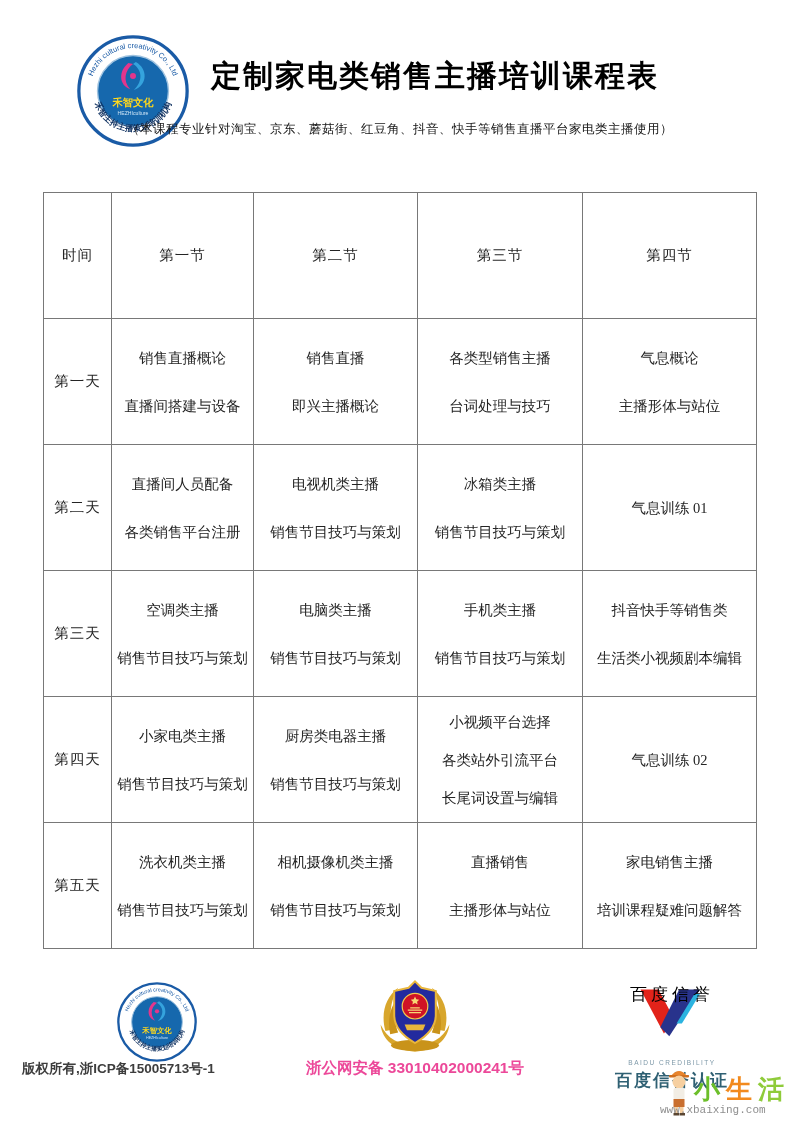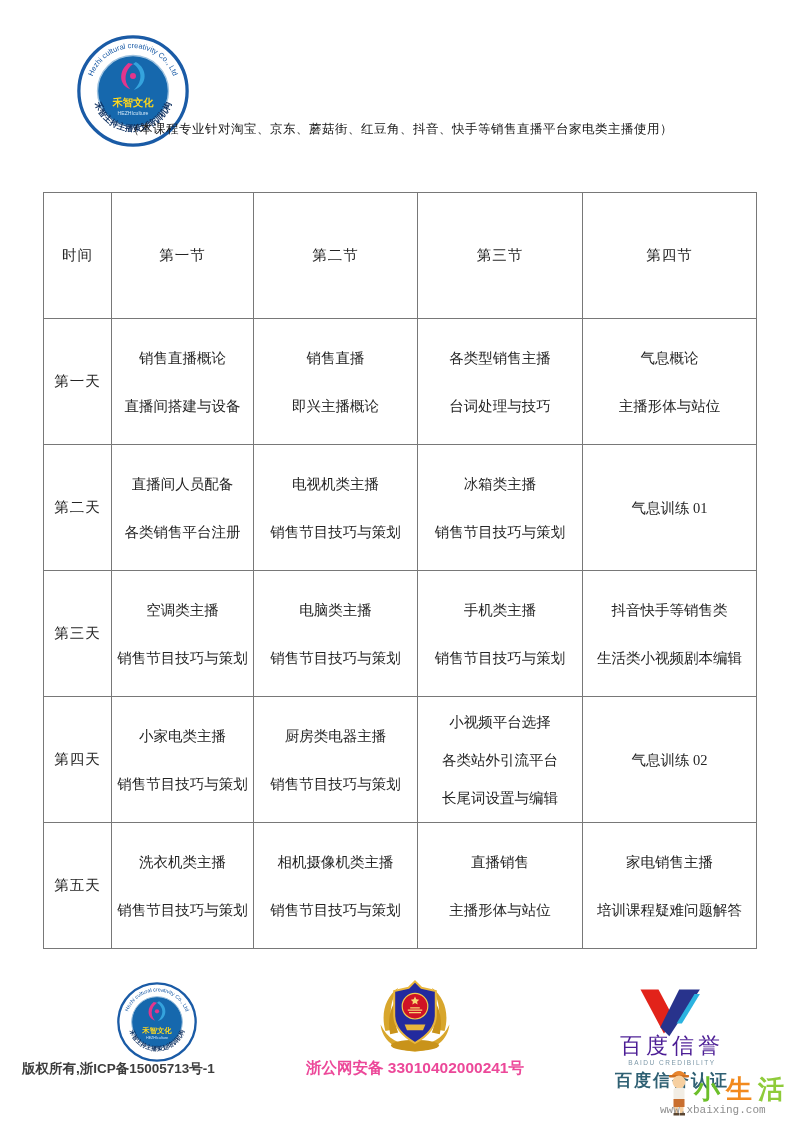--- a/index.html
+++ b/index.html
@@ -42,23 +42,23 @@
     font-size:13.5px; font-weight:600; color:#3d3d3d;
   }
   .police-badge { position:absolute; left:371px; top:975px; width:88px; height:80px; }
   .police-text {
     position:absolute; left:280px; top:1058px; width:270px; text-align:center;
     font-family:"Liberation Sans","DejaVu Sans",sans-serif;
     font-size:15.5px; font-weight:bold; color:#ec4899;
   }
   .baidu-logo { position:absolute; left:636px; top:982px; width:72px; height:58px; }
   .baidu-name {
-    position:absolute; left:602px; top:1031px; width:140px; text-align:center;
-    font-family:"Liberation Sans","DejaVu Sans",sans-serif;
-    font-size:22px; font-weight:500; color:#4c1d95; letter-spacing:4px;
+    position:absolute; left:602px; top:983px; width:140px; text-align:center;
+    font-family:"Liberation Sans","DejaVu Sans",sans-serif;
+    font-size:17px; font-weight:500; color:#000000; letter-spacing:4px;
   }
   .baidu-en {
     position:absolute; left:602px; top:1059px; width:140px; text-align:center;
     font-family:"Liberation Sans","DejaVu Sans",sans-serif;
     font-size:6.5px; color:#7d98a8; letter-spacing:1.5px;
   }
   .baidu-cert {
     position:absolute; left:596px; top:1069px; width:152px; text-align:center;
     font-family:"Liberation Sans","DejaVu Sans",sans-serif;
     font-size:17px; font-weight:bold; color:#2f6073; letter-spacing:2px;
@@ -92,20 +92,21 @@
     <text font-size="9" font-weight="bold" fill="#0d2f5f" font-family="Liberation Sans, sans-serif">
       <textPath href="#arcBottom" startOffset="50%" text-anchor="middle">禾智主持主播策划培训机构</textPath>
     </text>
     <path d="M55,30 C44,39 45,54 57,58 C49,49 51,38 60,31 Z" fill="#e3368c"></path>
     <path d="M63,29 C76,36 76,54 61,59 C71,49 70,37 60,31 Z" fill="#35a3dd"></path>
     <circle cx="60" cy="44" r="3.2" fill="#e3368c"></circle>
     <text x="60" y="76" text-anchor="middle" font-size="11" font-weight="bold" fill="#ffd81c" font-family="Liberation Sans, sans-serif">禾智文化</text>
     <text x="60" y="86" text-anchor="middle" font-size="5.5" fill="#cfe6f7" font-family="Liberation Sans, sans-serif">HEZHIculture</text>
   </svg>
 
+  <h1 class="page-title">定制家电类销售主播培训课程表</h1>
   <div class="page-subtitle">（本课程专业针对淘宝、京东、蘑菇街、红豆角、抖音、快手等销售直播平台家电类主播使用）</div>
 
   <table class="course">
     <colgroup>
       <col style="width:68px">
         <col style="width:142px">
         <col style="width:164px">
       <col style="width:165px">
         <col style="width:174px">
     </colgroup>

